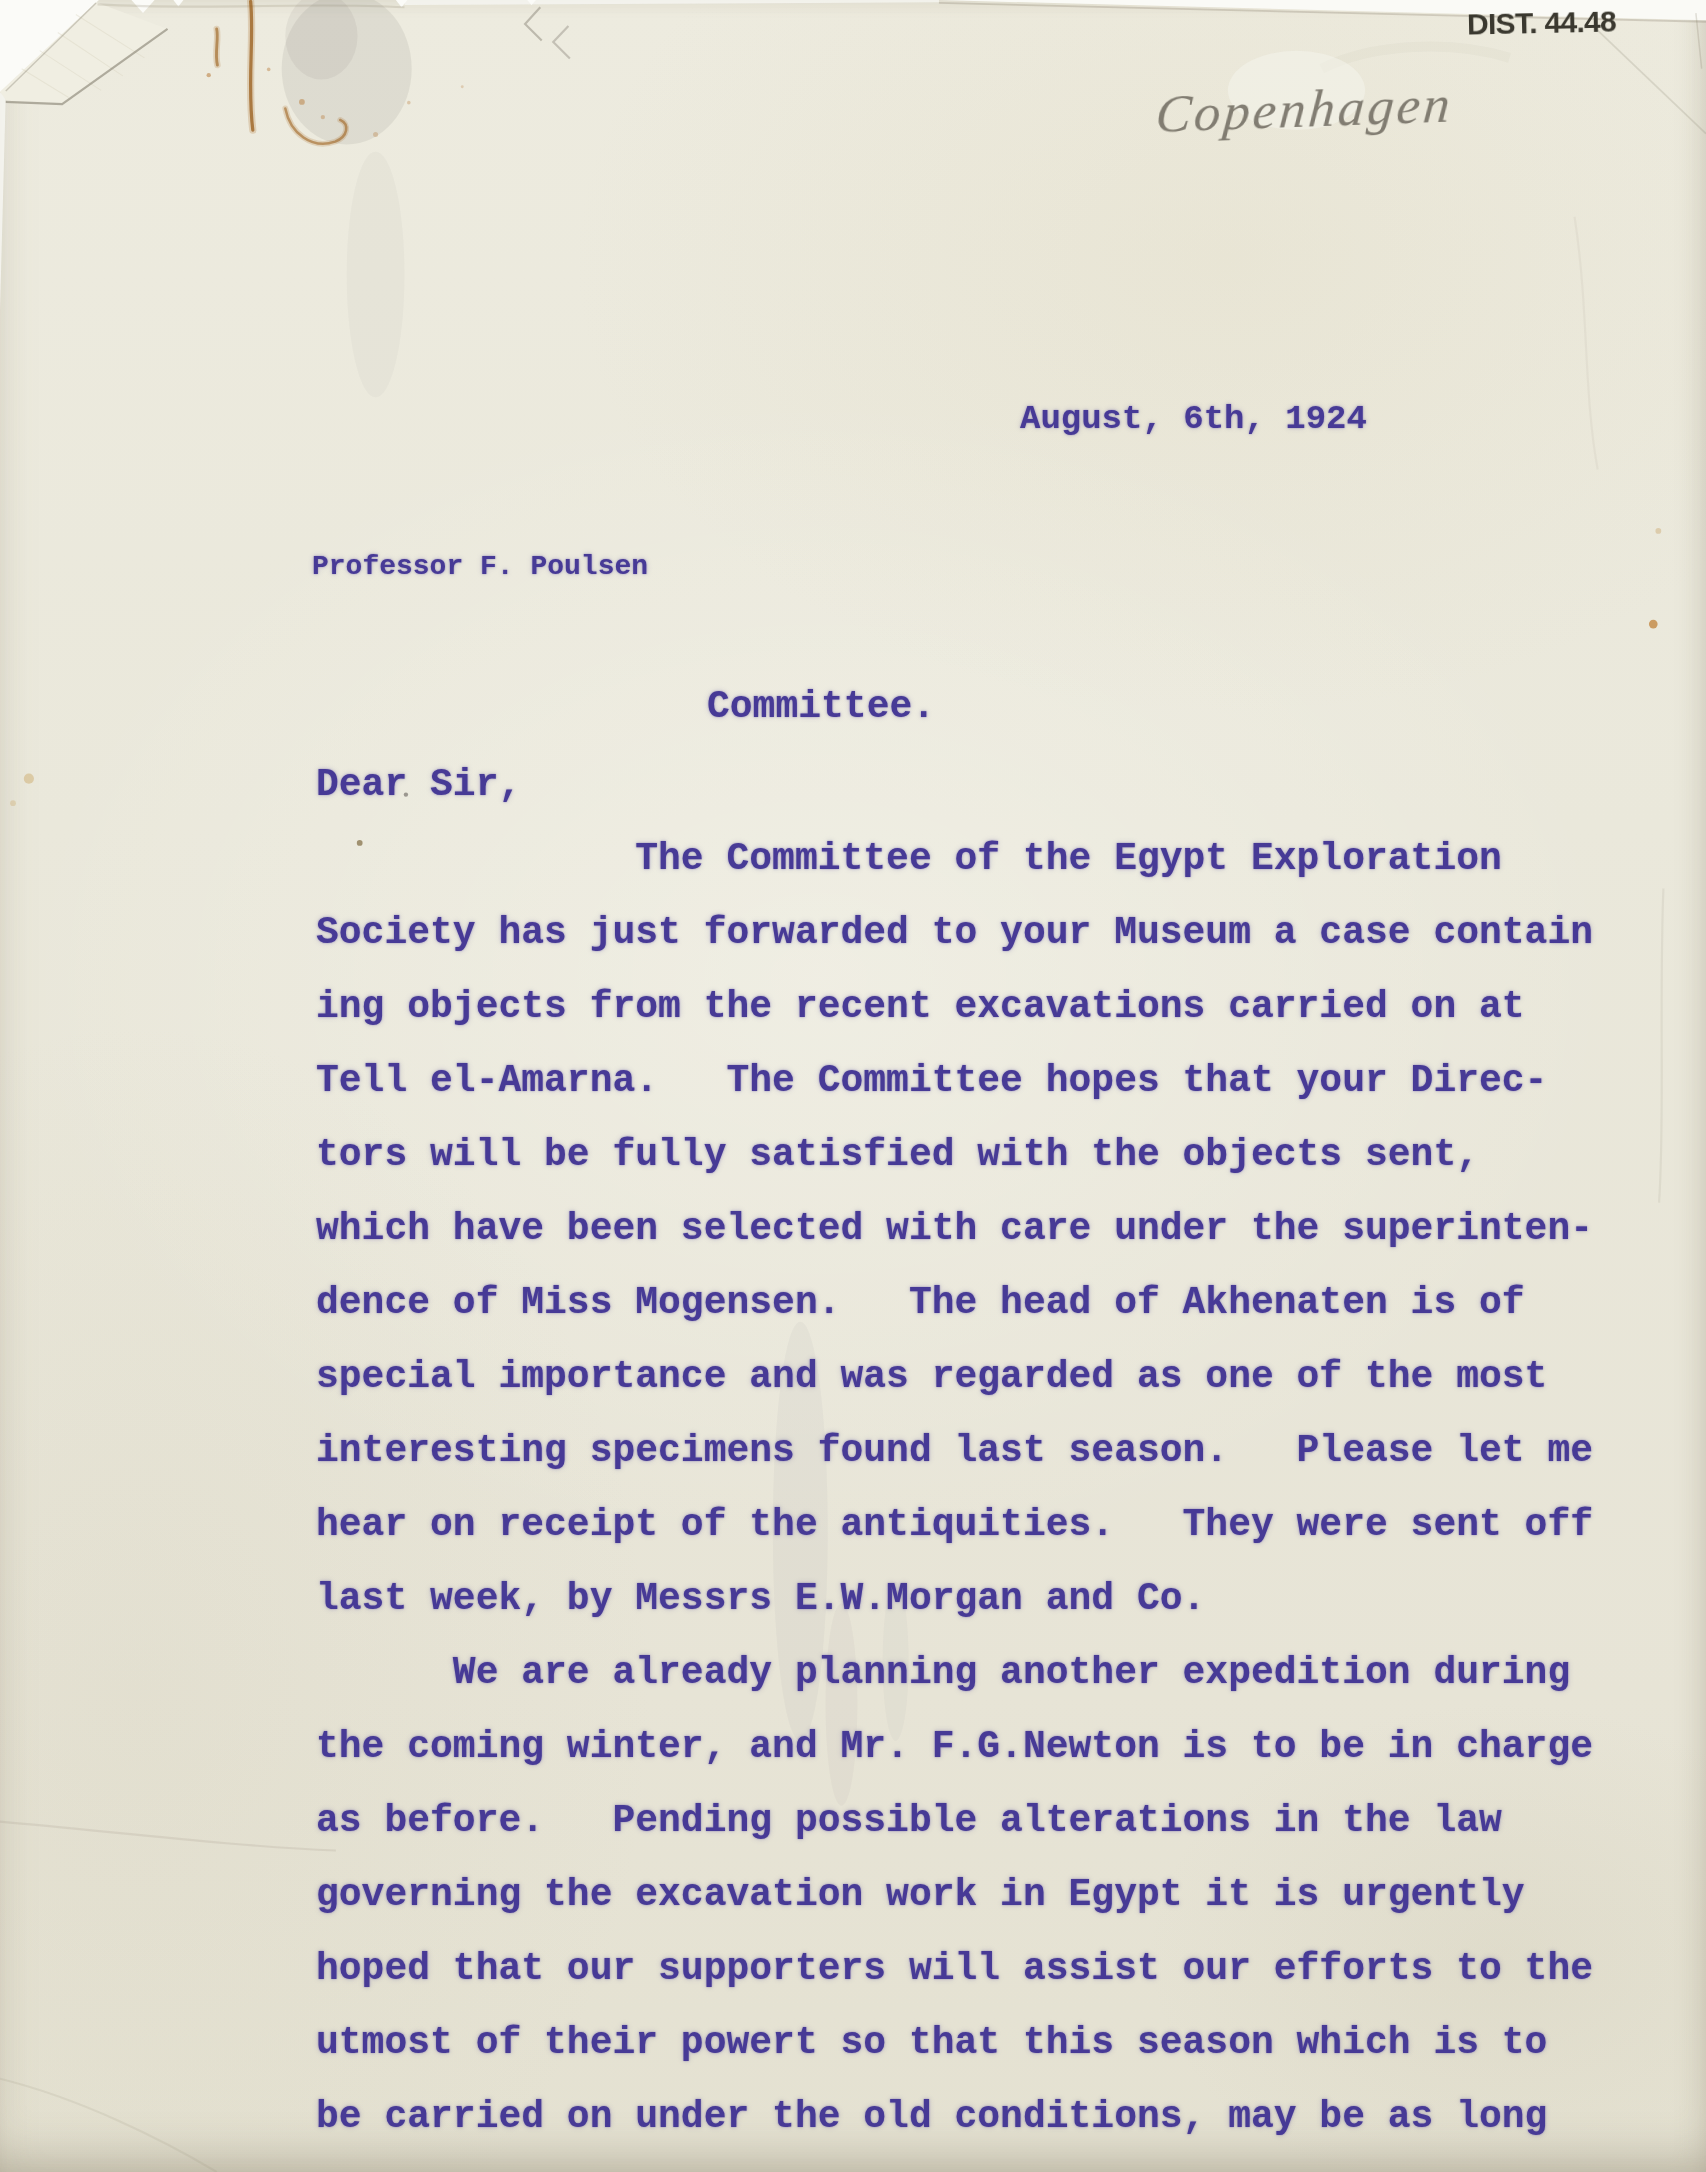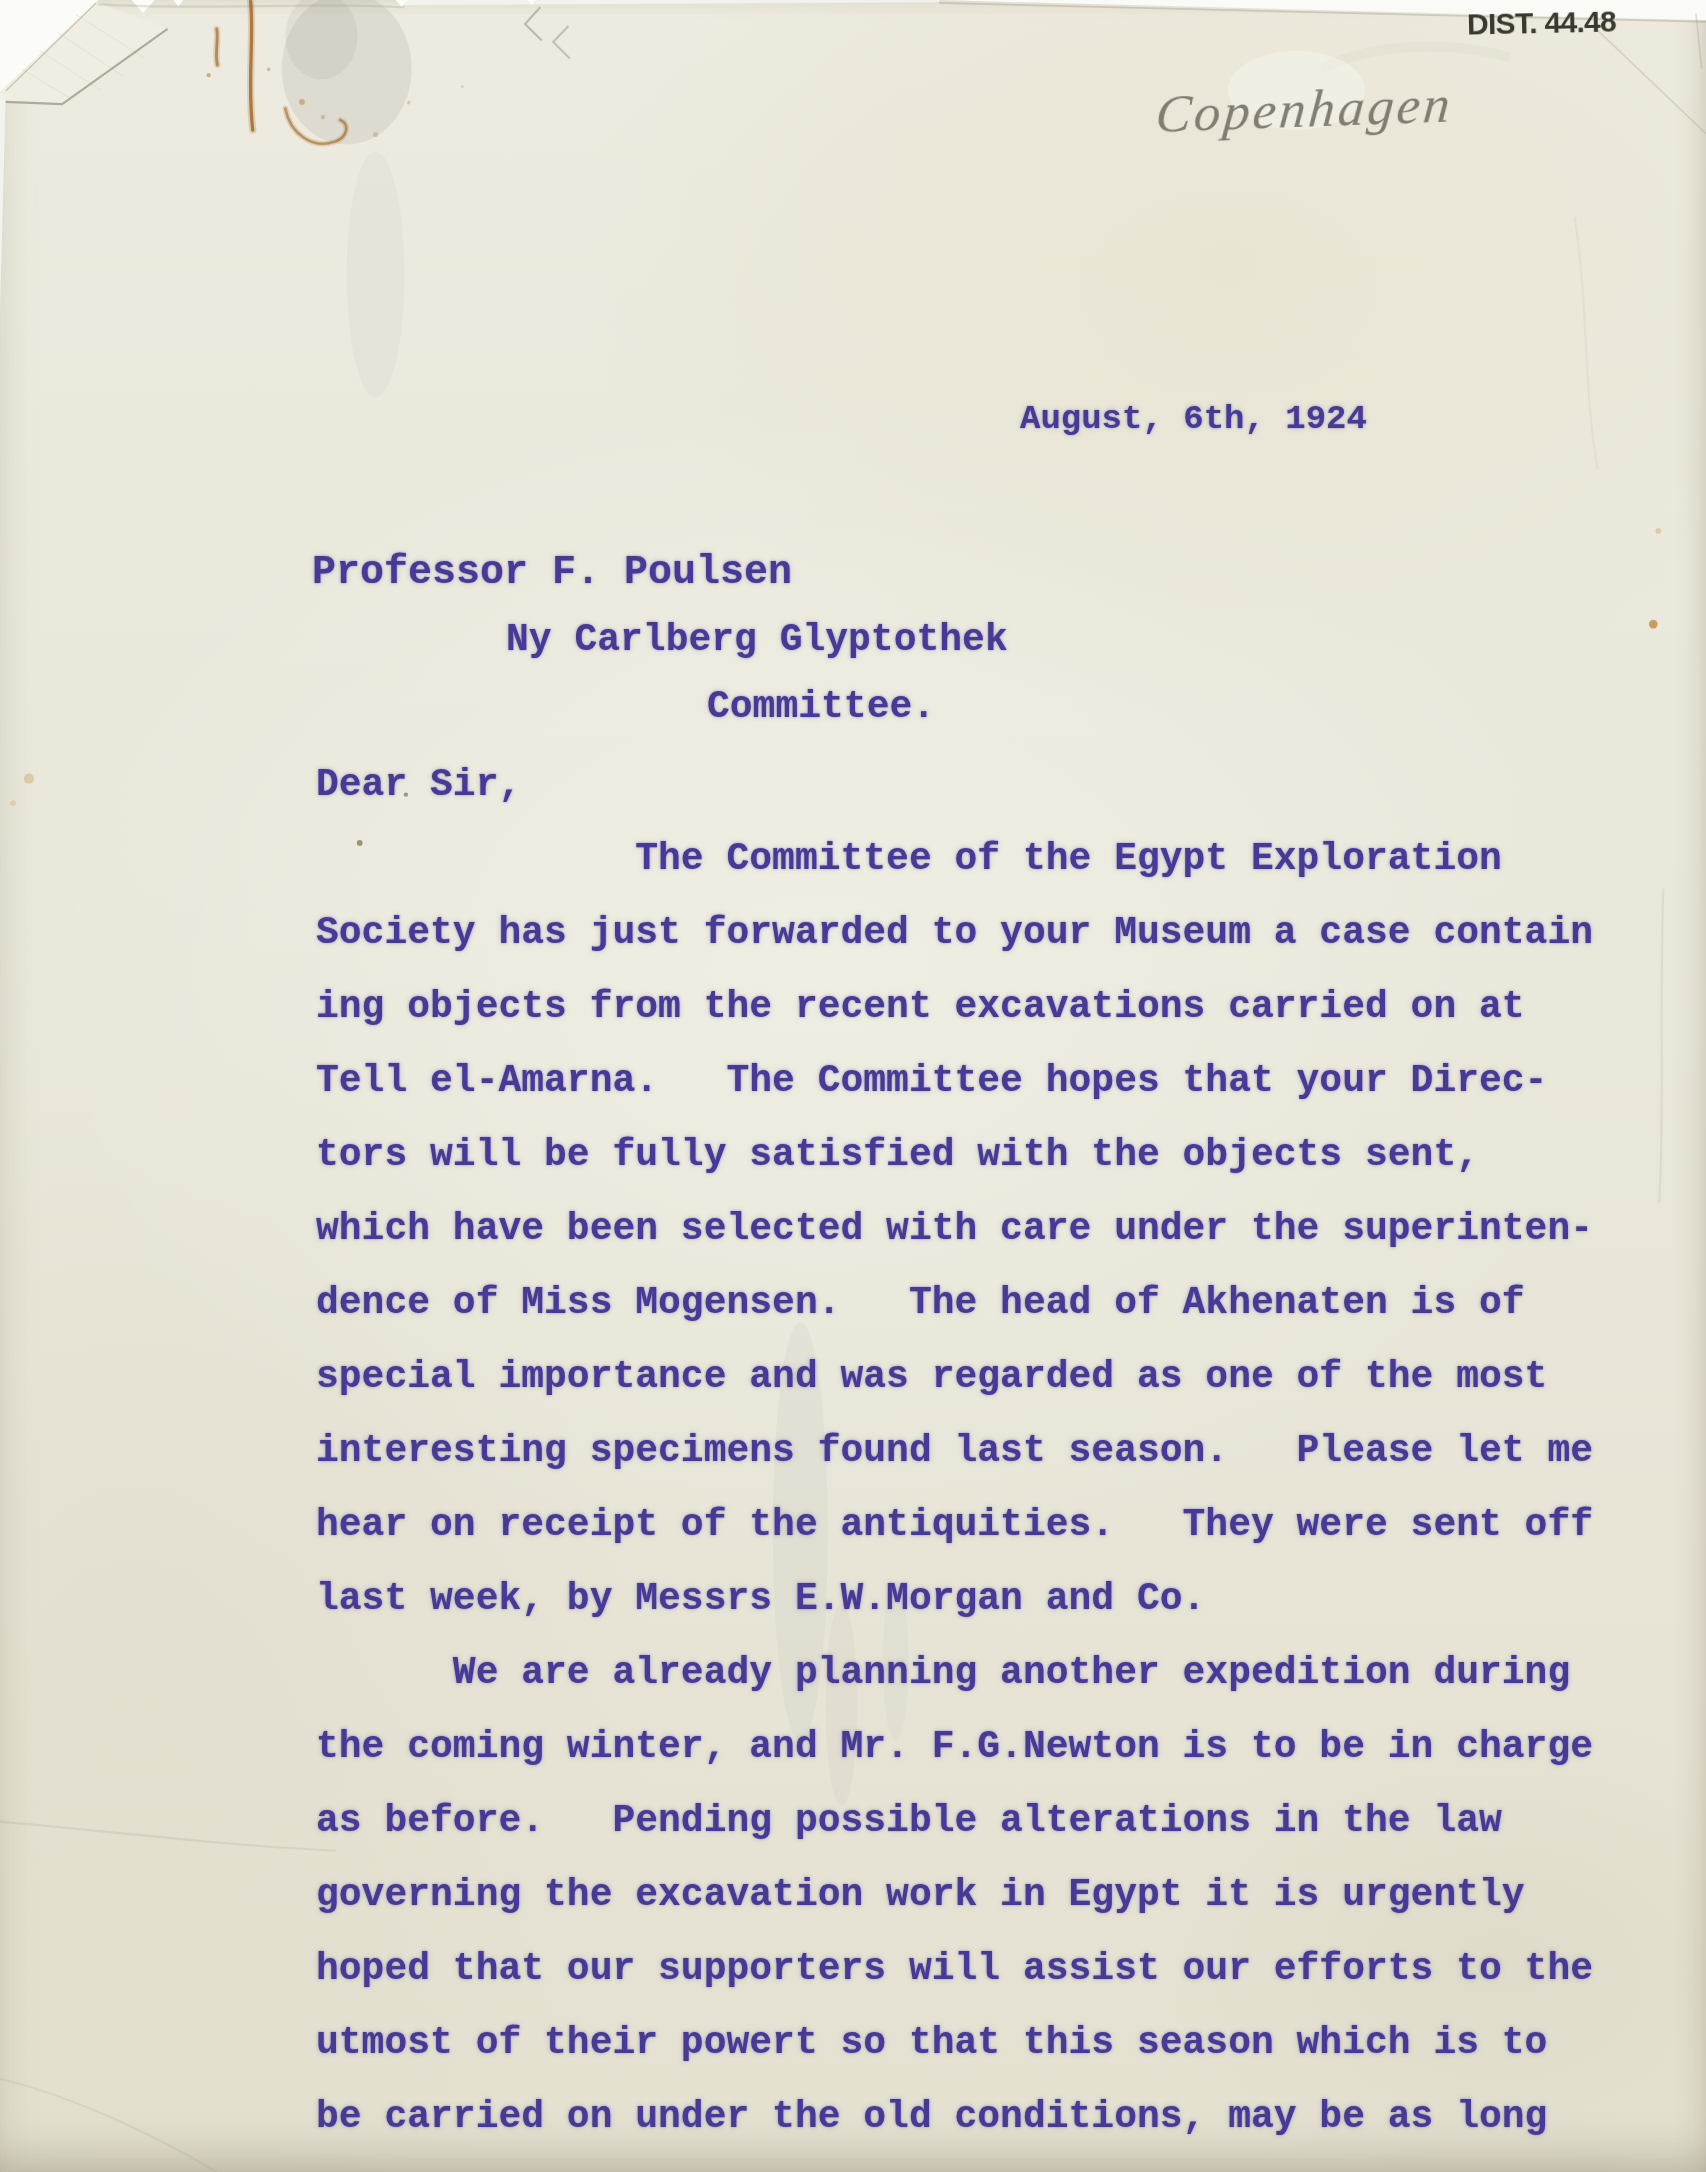--- a/index.html
+++ b/index.html
@@ -24,21 +24,21 @@
   .typed{
     position:absolute;z-index:2;
     color:#473a96;
     font-weight:bold;
     line-height:1;
     filter:blur(0.4px);
     text-shadow:0 0 2.2px rgba(71,58,150,.55), 0 0 6.5px rgba(71,58,150,.16);
     white-space:pre;
   }
   .date-line{left:1020px;top:402px;font-size:34px;}
-  .addr-1{left:312px;top:553px;font-size:40px;}
+  .addr-1{left:312px;top:553px;font-size:28px;}
   .addr-2{left:506px;top:621px;font-size:38px;}
   .addr-3{left:707px;top:688px;font-size:38px;}
   .letter-body{left:316px;top:748px;font-size:38px;line-height:74px;}
   .handwritten-dist{
     position:absolute;z-index:2;
     left:1467px;top:5.8px;
     font-family:"Liberation Sans",sans-serif;
     font-size:30px;font-weight:600;letter-spacing:-0.7px;
     color:#3a382f;
     transform:rotate(-1.2deg);
@@ -151,21 +151,20 @@
   </svg>
 
   <div class="handwritten-dist">DIST. 44.48</div>
 
   <div class="handwritten-copenhagen">Copenhagen</div>
 
   <div class="typed date-line">August, 6th, 1924</div>
 
   <div class="typed addr-1">Professor F. Poulsen</div>
 
-  <div class="typed addr-2">Ny Carlberg Glyptothek</div>
 
   <div class="typed addr-3">Committee.</div>
 
   <div class="typed letter-body">Dear Sir,
               The Committee of the Egypt Exploration
 Society has just forwarded to your Museum a case contain
 ing objects from the recent excavations carried on at
 Tell el-Amarna.   The Committee hopes that your Direc-
 tors will be fully satisfied with the objects sent,
 which have been selected with care under the superinten-

